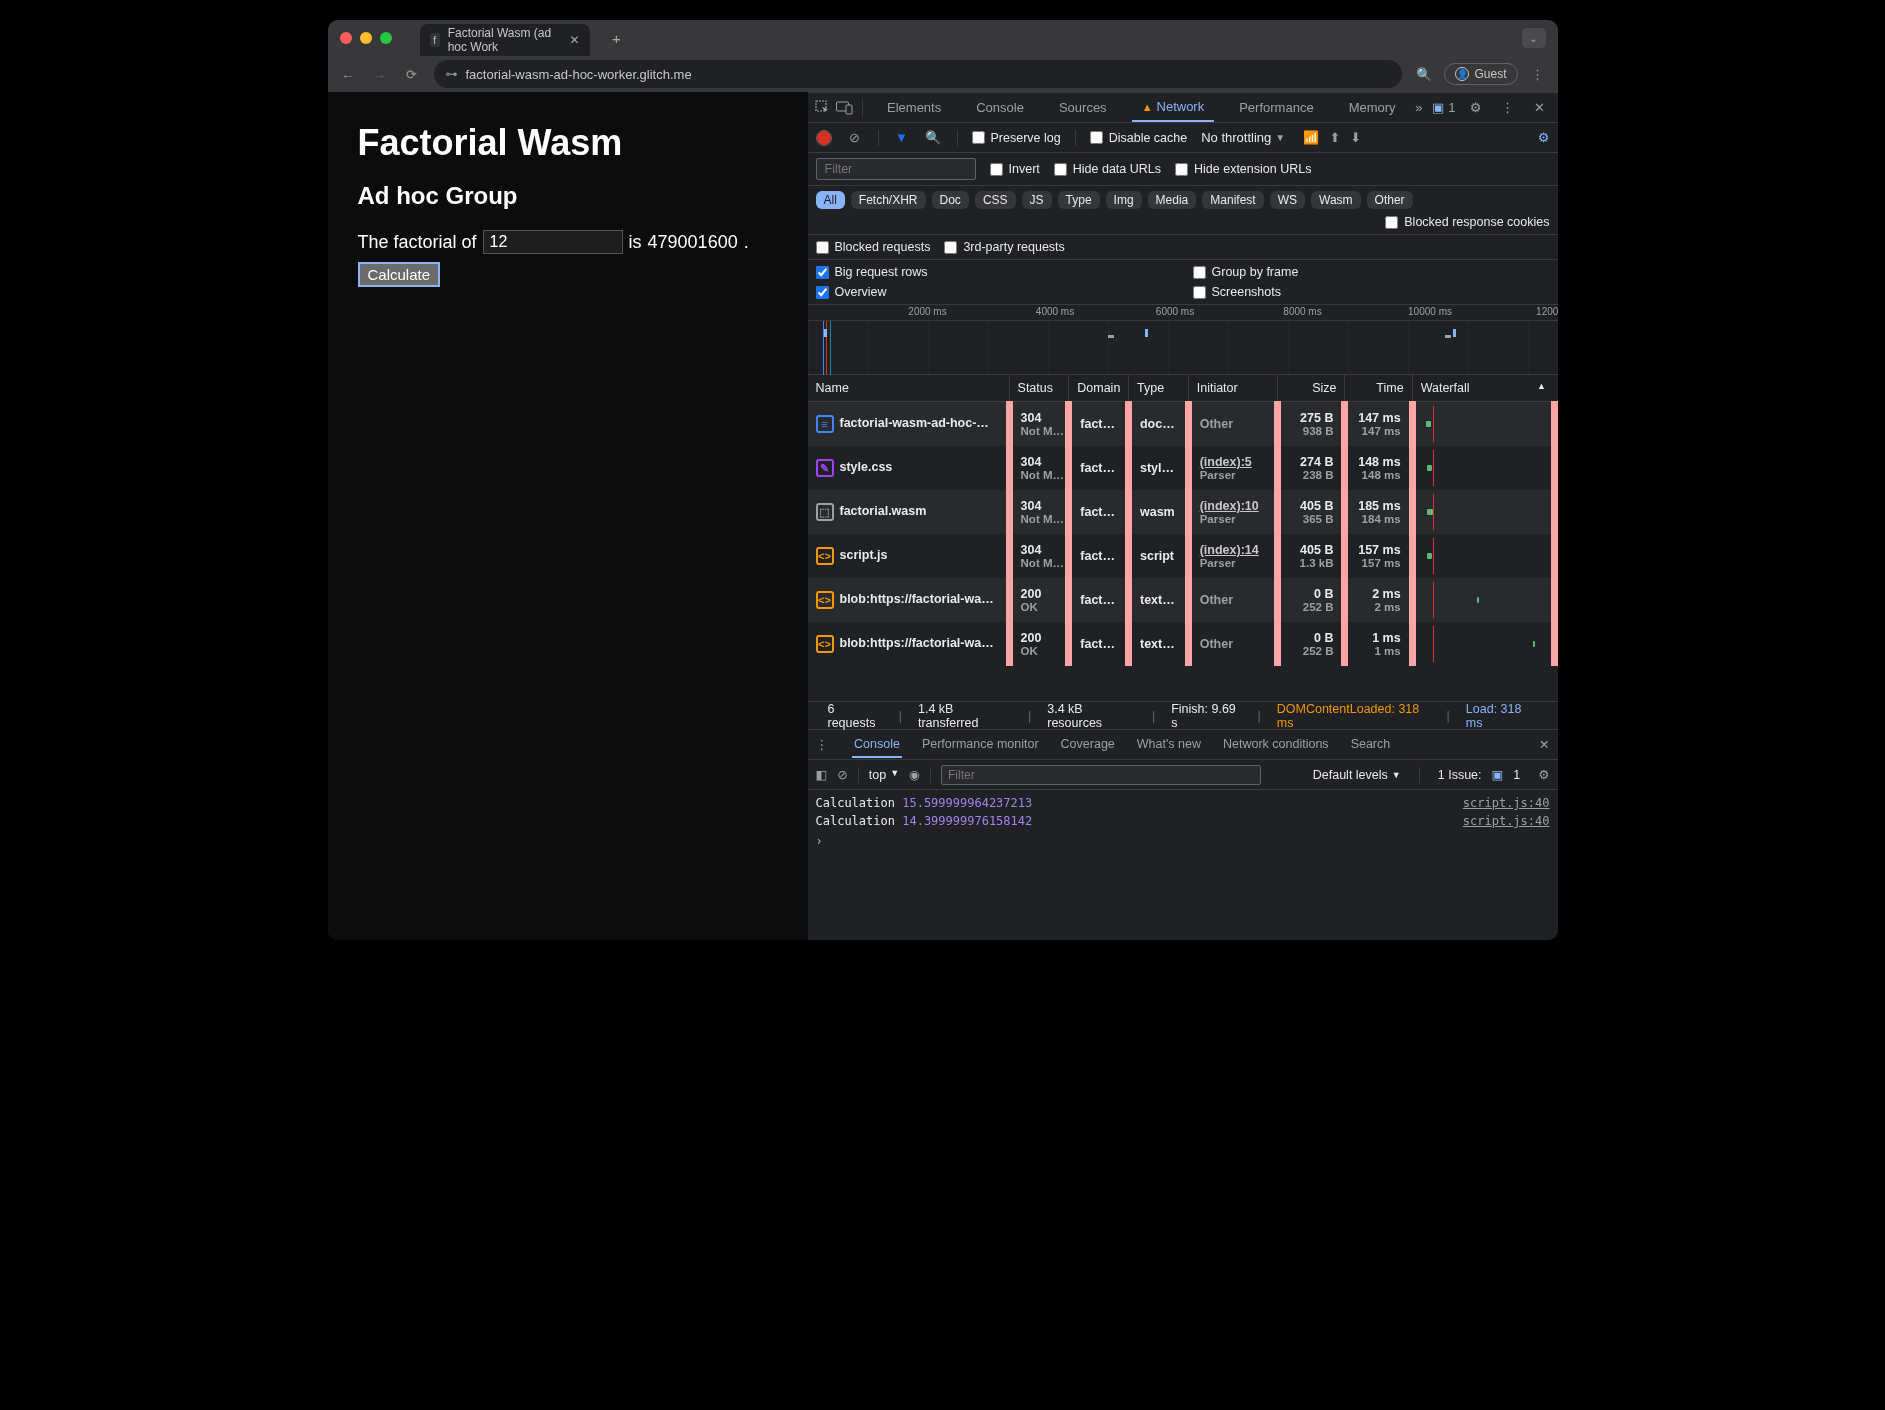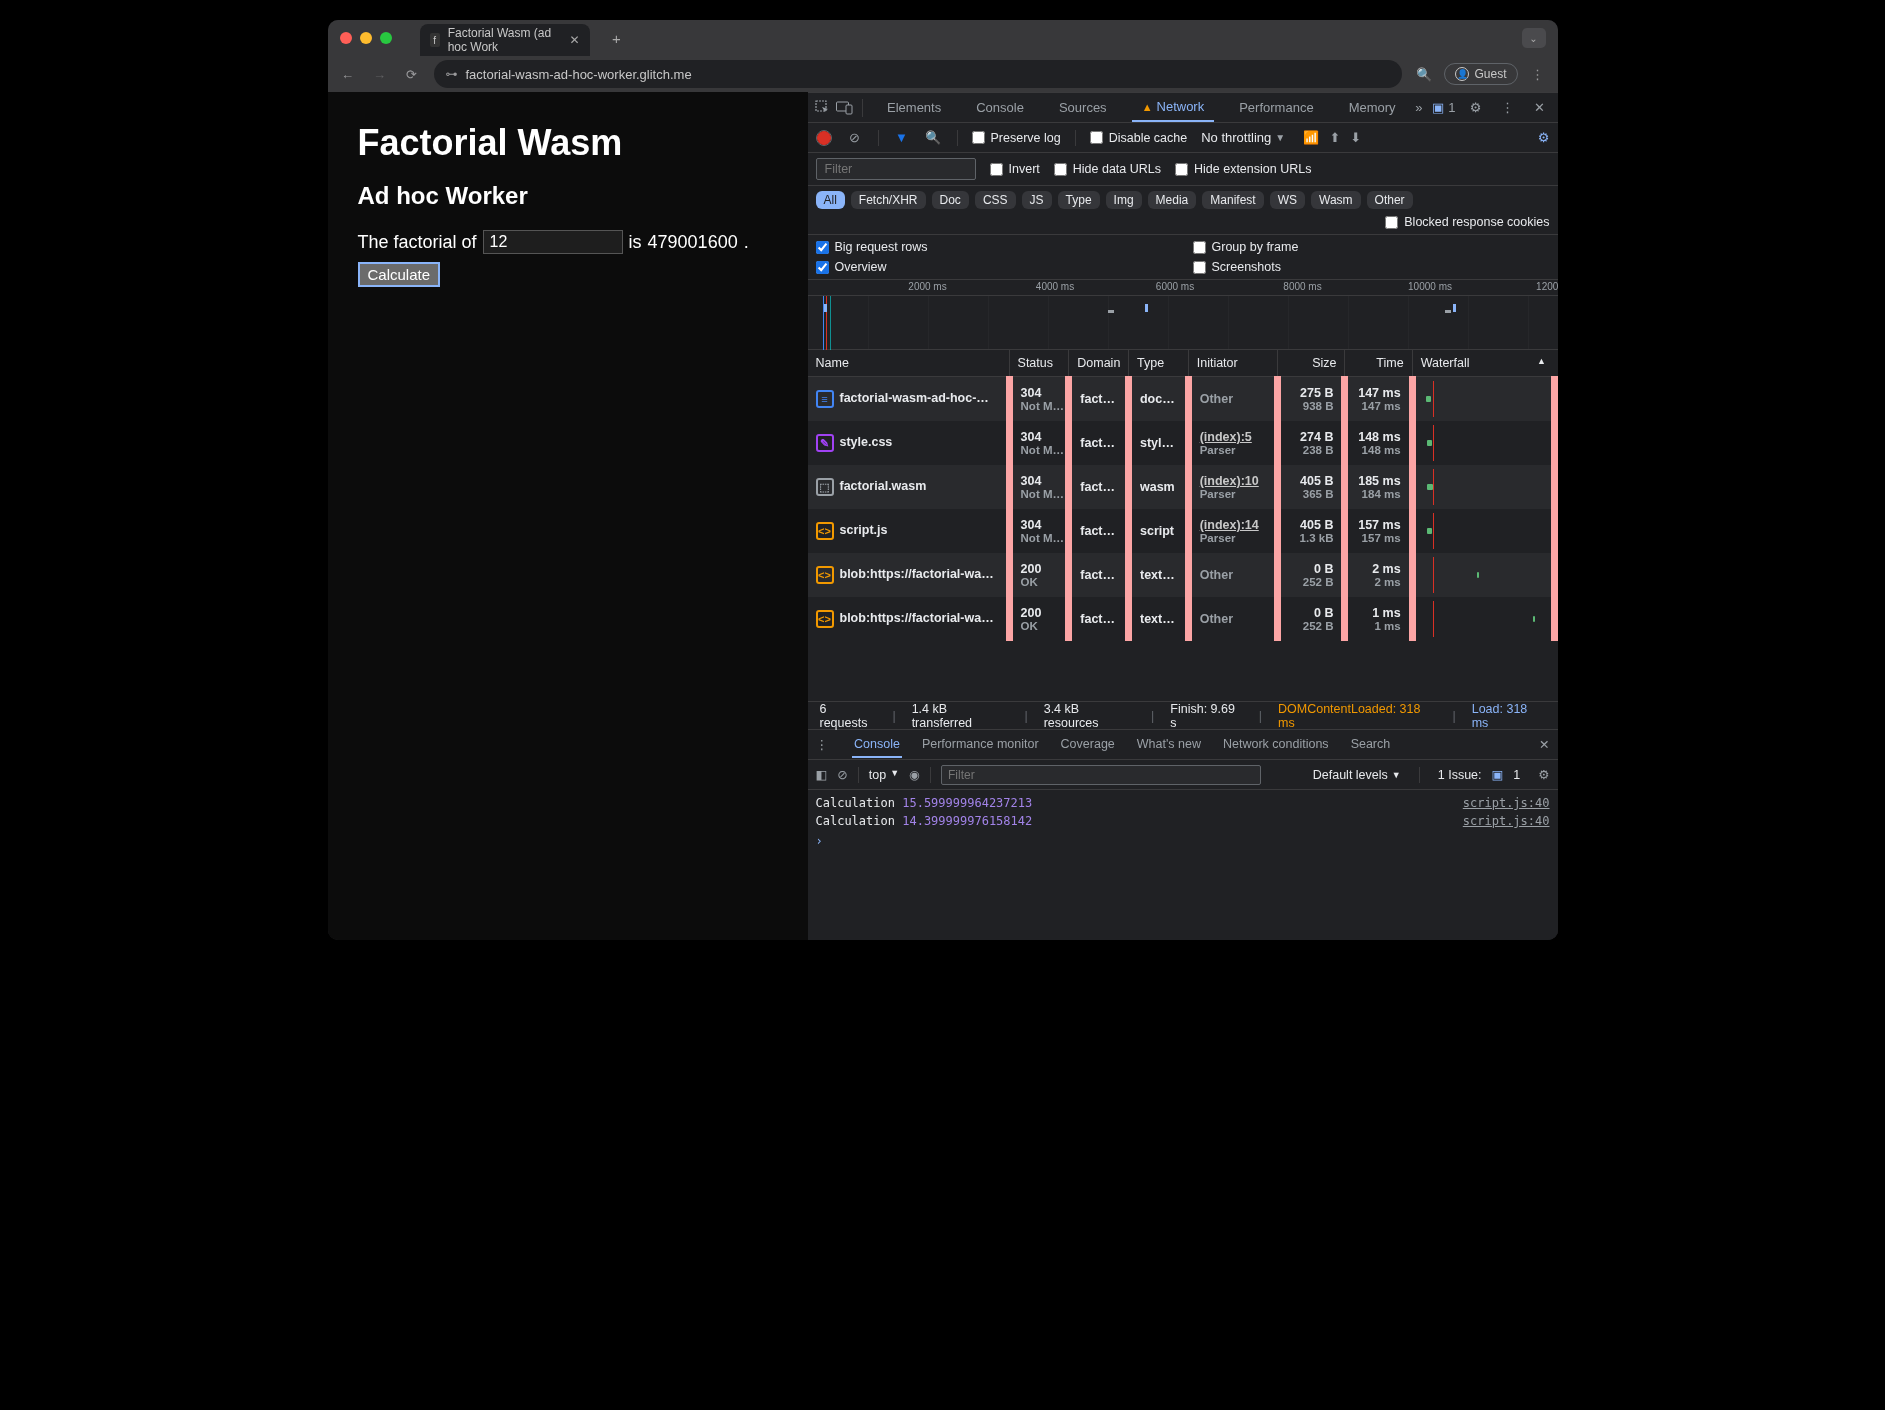--- a/index.html
+++ b/index.html
@@ -102,21 +102,21 @@
 .fi-doc { border: 2px solid #4285f4; color: #4285f4; }
 .fi-css { border: 2px solid #a142f4; color: #a142f4; }
 .fi-wasm { border: 2px solid #9aa0a6; color: #9aa0a6; }
 .fi-js { border: 2px solid #f29900; color: #f29900; }
 .initiator-link { color: #c8c8c8; text-decoration: underline; }
 .wf-cell { position: relative; height: 36px; }
 .wf-bar { position: absolute; height: 6px; background: #5bb974; border-radius: 1px; top: 15px; }
 .wf-redline { position: absolute; top: 0; bottom: 0; width: 1px; background: #d93025; }
 
 
-.statusbar { height: 28px; display: flex; align-items: center; padding: 0 12px; gap: 16px; font-size: 12.5px; border-bottom: 1px solid #3a3a3c; }
+.statusbar { height: 28px; display: flex; align-items: center; padding: 0 20px; gap: 16px; font-size: 12.5px; border-bottom: 1px solid #3a3a3c; }
 .statusbar .sep { color: #5f6368; }
 .dcl { color: #f29900; }
 .load { color: #8ab4f8; }
 
 
 .drawer { height: 210px; display: flex; flex-direction: column; background: #202124; }
 .drawer-tabs { height: 30px; display: flex; align-items: center; padding: 0 8px; gap: 18px; border-bottom: 1px solid #3a3a3c; font-size: 12.5px; }
 .drawer-tabs .dtab { color: #9aa0a6; padding: 5px 2px; cursor: pointer; }
 .drawer-tabs .dtab.active { color: #8ab4f8; border-bottom: 2px solid #8ab4f8; }
 .drawer-tabs .kebab { color: #9aa0a6; margin-right: 6px; }
@@ -171,21 +171,21 @@
         <span>Guest</span>
       </div>
       <div class="navbtn">⋮</div>
     </div>
   </div>
 
   <div class="mainsplit">
 
     <div class="page">
       <h1>Factorial Wasm</h1>
-      <h2>Ad hoc Worker</h2>
+      <h2>Ad hoc Group</h2>
       <div class="factorial-line">
         <span>The factorial of</span>
         <input type="text" value="12" style="">
         <span>is</span>
         <span>479001600</span>
           <span>.</span>
       </div>
       <button class="calc-btn">Calculate</button>
     </div>
 
@@ -285,20 +285,30 @@
             <div class="pill">WS</div>
             <div class="pill">Wasm</div>
             <div class="pill">Other</div>
           </div>
         <label class="cbwrap">
             <input type="checkbox" style="">
             <span>Blocked response cookies</span>
           </label>
       </div>
 
+      <div class="extra-row">
+        <label class="cbwrap">
+            <input type="checkbox" style="">
+            <span>Blocked requests</span>
+          </label>
+        <label class="cbwrap">
+            <input type="checkbox" style="">
+            <span>3rd-party requests</span>
+          </label>
+      </div>
 
       <div class="checks-grid">
         <label class="cbwrap">
             <input type="checkbox" checked="" style="">
             <span>Big request rows</span>
           </label>
         <label class="cbwrap">
             <input type="checkbox" style="">
             <span>Group by frame</span>
           </label>

